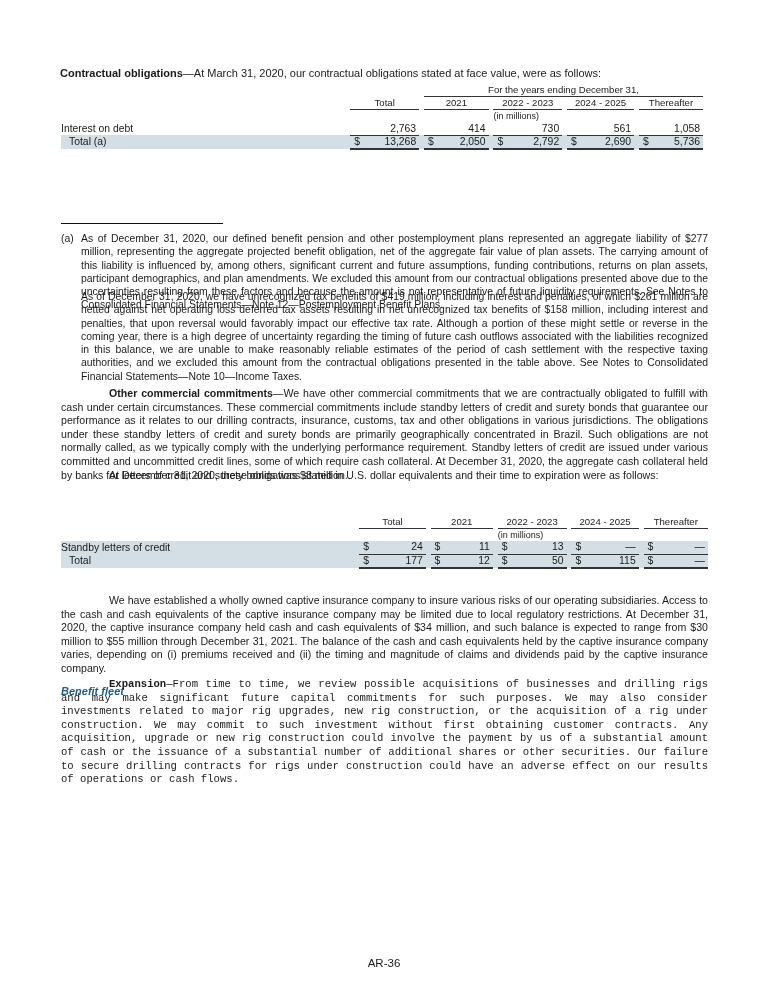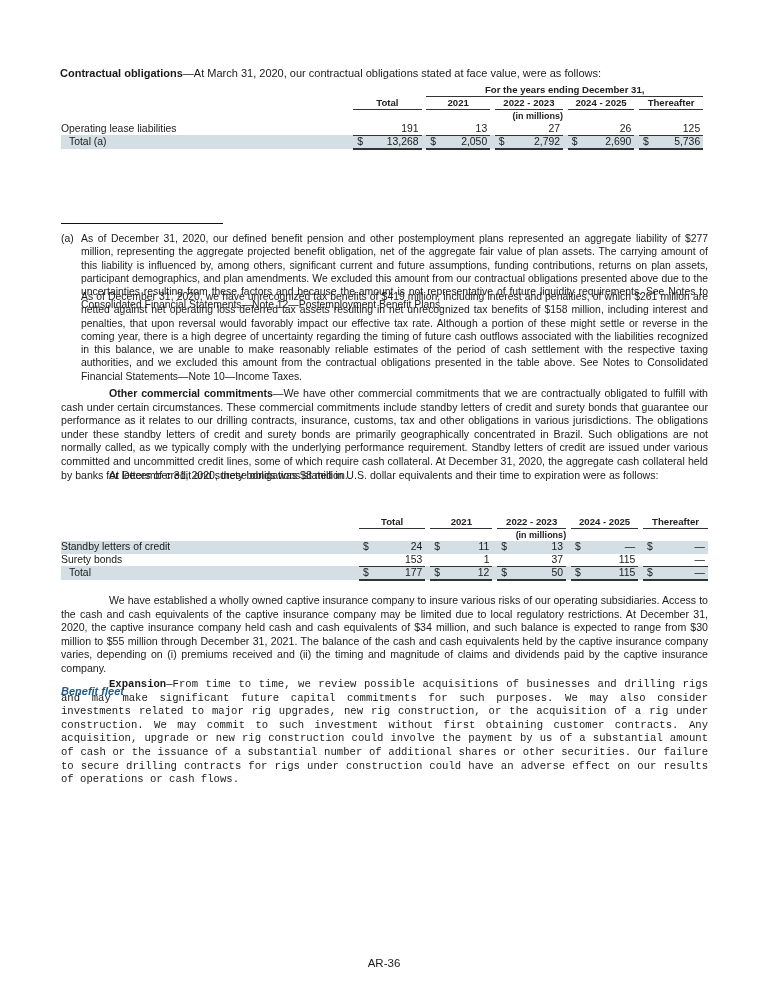--- a/index.html
+++ b/index.html
@@ -12,24 +12,24 @@
   .intro { position: absolute; top: 67px; left: 60px; font-size: 11px; white-space: nowrap; }
   .intro b { font-weight: bold; }
 
   table.fin { border-collapse: collapse; width: 647px; font-size: 10.4px; }
   table.fin td { padding: 0; height: 12.2px; line-height: 12px; white-space: nowrap; }
   table.fin tr.shade td { background: #d3dfe4; }
   .lbl { width: 334px; text-align: left; }
   .cur { text-align: left; padding-left: 4px !important; }
   .num { text-align: right; padding-right: 3px !important; }
   .gap { width: 6px; }
-  .hdr td { font-size: 9.6px; font-weight: bold; color: #222; }
+  .hdr td { font-size: 9.6px; font-weight: normal; color: #222; }
   .colh { text-align: center; border-bottom: 1px solid #333; }
   .spanh { text-align: center; border-bottom: 1px solid #333; }
-  .sub { font-size: 9px !important; text-align: right; }
+  .sub { font-size: 9px !important; text-align: left; }
   .tot td.c { border-top: 1px solid #333; border-bottom: 2.5px double #333; }
   .tot .lbl { padding-left: 8px !important; }
 
   #tbl1 { position: absolute; top: 84px; left: 61px; }
   .rule { position: absolute; top: 223px; left: 61px; width: 162px; border-top: 1px solid #111; }
   .fn { position: absolute; left: 61px; width: 647px; font-size: 10.4px; line-height: 13.3px; }
   .fn .mark { position: absolute; left: 0; top: 0; }
   .fn .txt { margin-left: 20px; }
   #fn1 { top: 232px; }
   #fn2 { top: 290px; }
@@ -79,35 +79,35 @@
         <td class="gap"></td>
         <td colspan="2"></td>
         <td class="gap"></td>
         <td colspan="2" class="sub">(in millions)</td>
         <td class="gap"></td>
         <td colspan="2"></td>
         <td class="gap"></td>
         <td colspan="2"></td>
       </tr>
       <tr class="">
-        <td class="lbl">Operating lease liabilities</td>
-        <td class="cur" style="width:14px"></td>
-        <td class="num" style="width:54px">191</td>
-        <td class="gap"></td>
-        <td class="cur" style="width:14px"></td>
-        <td class="num" style="width:50px">13</td>
-        <td class="gap"></td>
-        <td class="cur" style="width:14px"></td>
-        <td class="num" style="width:52px">27</td>
-        <td class="gap"></td>
-        <td class="cur" style="width:14px"></td>
-        <td class="num" style="width:50px">26</td>
-        <td class="gap"></td>
-        <td class="cur" style="width:14px"></td>
-        <td class="num" style="width:48px">125</td>
+        <td class="lbl">Interest on debt</td>
+        <td class="cur" style="width:14px"></td>
+        <td class="num" style="width:54px">2,763</td>
+        <td class="gap"></td>
+        <td class="cur" style="width:14px"></td>
+        <td class="num" style="width:50px">414</td>
+        <td class="gap"></td>
+        <td class="cur" style="width:14px"></td>
+        <td class="num" style="width:52px">730</td>
+        <td class="gap"></td>
+        <td class="cur" style="width:14px"></td>
+        <td class="num" style="width:50px">561</td>
+        <td class="gap"></td>
+        <td class="cur" style="width:14px"></td>
+        <td class="num" style="width:48px">1,058</td>
       </tr>
       <tr class="tot shade">
         <td class="lbl">Total (a)</td>
         <td class="cur c" style="width:14px"><span>$</span></td>
         <td class="num c" style="width:54px">13,268</td>
         <td class="gap"></td>
         <td class="cur c" style="width:14px"><span>$</span></td>
         <td class="num c" style="width:50px">2,050</td>
         <td class="gap"></td>
         <td class="cur c" style="width:14px"><span>$</span></td>
@@ -176,37 +176,20 @@
         <td class="gap"></td>
         <td class="cur" style="width:14px"><span>$</span></td>
         <td class="num" style="width:52px">13</td>
         <td class="gap"></td>
         <td class="cur" style="width:14px"><span>$</span></td>
         <td class="num" style="width:50px">—</td>
         <td class="gap"></td>
         <td class="cur" style="width:14px"><span>$</span></td>
         <td class="num" style="width:48px">—</td>
       </tr>
-      <tr class="">
-        <td class="lbl">Surety bonds</td>
-        <td class="cur" style="width:14px"></td>
-        <td class="num" style="width:54px">153</td>
-        <td class="gap"></td>
-        <td class="cur" style="width:14px"></td>
-        <td class="num" style="width:50px">1</td>
-        <td class="gap"></td>
-        <td class="cur" style="width:14px"></td>
-        <td class="num" style="width:52px">37</td>
-        <td class="gap"></td>
-        <td class="cur" style="width:14px"></td>
-        <td class="num" style="width:50px">115</td>
-        <td class="gap"></td>
-        <td class="cur" style="width:14px"></td>
-        <td class="num" style="width:48px">—</td>
-      </tr>
       <tr class="tot shade">
         <td class="lbl">Total</td>
         <td class="cur c" style="width:14px"><span>$</span></td>
         <td class="num c" style="width:54px">177</td>
         <td class="gap"></td>
         <td class="cur c" style="width:14px"><span>$</span></td>
         <td class="num c" style="width:50px">12</td>
         <td class="gap"></td>
         <td class="cur c" style="width:14px"><span>$</span></td>
         <td class="num c" style="width:52px">50</td>

